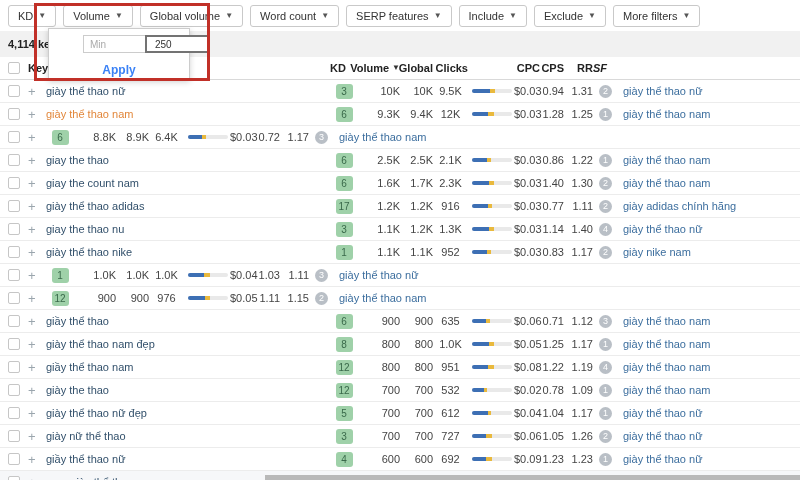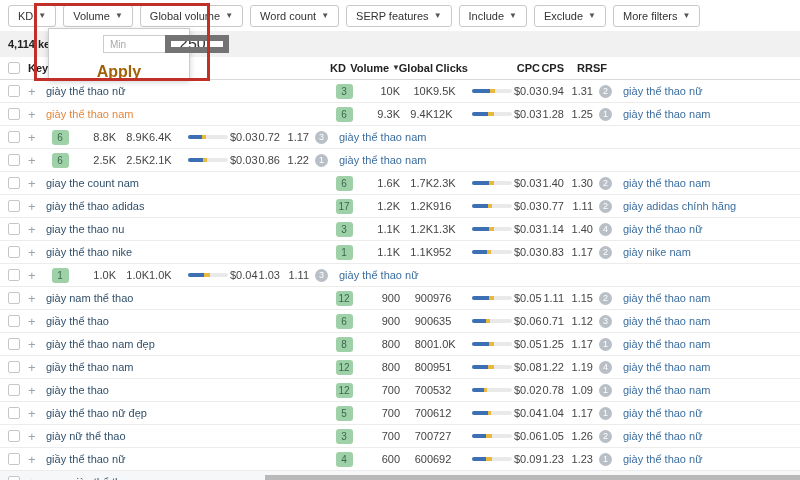--- a/index.html
+++ b/index.html
@@ -12,28 +12,28 @@
     font-size:11px; color:#333; display:flex; align-items:center; gap:5px; cursor:pointer; white-space:nowrap; height:22px; }
   .caret { font-size:8px; color:#555; line-height:1; }
 
   
   .band { position:absolute; top:31px; left:0; width:800px; height:26px; background:#f1f1f1; }
   .count { position:absolute; left:8px; top:7px; font-weight:bold; color:#222; font-size:11px; }
 
   
   .panel { position:absolute; top:28px; left:48px; width:142px; height:52px; background:#fff;
     border:1px solid #ccc; box-shadow:0 2px 6px rgba(0,0,0,.18); z-index:5; }
-  .panel-inputs { display:flex; margin:6px 7px 0 20px;padding-left:34px; }
+  .panel-inputs { display:flex; margin:6px 7px 0 0;padding-left:34px; }
   .inp-min { width:62px; height:18px; border:1px solid #ccc; border-right:none; padding:0 6px;
     font-size:10px; color:#444; outline:none; }
   .inp-min::placeholder { color:#aaa; }
-  .inp-val { width:64px; height:18px; border:6px solid #737373; padding:0 8px; font-size:16px;
+  .inp-val { width:64px; height:18px; border:2px solid #737373; padding:0 8px; font-size:10px;
     color:#333; outline:none; }
   .apply { display:block; width:100%; text-align:center; margin-top:7px; padding:3px 0;
-    font-weight:bold; font-size:16px; color:#a16207; background:none; border:none; cursor:pointer; }
+    font-weight:bold; font-size:12px; color:#3b82f6; background:none; border:none; cursor:pointer; }
 
   
   .annot { position:absolute; left:34px; top:3px; width:176px; height:78px;
     border:3px solid #c13028; z-index:10; pointer-events:none; }
 
   
   .table { position:absolute; top:56px; left:0; width:800px; }
   .tr { display:flex; align-items:center; height:23px; padding:0 8px; border-bottom:1px solid #ececec; }
   .thead { height:24px; border-bottom:1px solid #d9d9d9; font-weight:bold; color:#222; }
   .c-check { width:20px; }
@@ -41,21 +41,21 @@
   .c-plus { width:18px; color:#9aa5ad; font-size:13px; }
   .c-kw { width:284px; overflow:hidden; white-space:nowrap; }
   .kwlink { color:#32506b; cursor:pointer; }
   .kwlink.orange { color:#e2873b; }
   .c-kwhead { width:302px; }
   .c-kd { width:28px; display:flex; justify-content:center; }
   .kdbadge { background:#9fd1a9; color:#39694a; border-radius:3px; min-width:17px; height:15px;
     display:flex; align-items:center; justify-content:center; font-size:10px; padding:0 2px; }
   .c-vol { width:42px; text-align:right; }
   .c-glob { width:33px; text-align:right; }
-  .c-clicks { width:35px; text-align:left; }
+  .c-clicks { width:35px; text-align:center; }
   .c-bar { width:46px; display:flex; align-items:center; }
   .bar { width:40px; height:4px; margin-left:4px; background:#e9e9e9; border-radius:2px;
     display:flex; overflow:hidden; }
   .bar .b { background:#3d6fb4; height:100%; }
   .bar .y { background:#e9b93d; height:100%; }
   .c-cpc { width:26px; text-align:right; }
   .c-cps { width:24px; text-align:right; }
   .c-rr { width:29px; text-align:right; }
   .c-sf { width:25px; display:flex; justify-content:center; }
   .sfbadge { width:13px; height:13px; border-radius:50%; background:#b9bfc6; color:#fff;
@@ -121,21 +121,21 @@
     <div class="c-vol h-right">
         <span>Volume</span>
         <span class="sort">▼</span>
       </div>
     <div class="c-glob h-right">Global</div>
     <div class="c-clicks h-right">Clicks</div>
     <div class="c-bar"></div>
     <div class="c-cpc">CPC</div>
     <div class="c-cps">CPS</div>
     <div class="c-rr">RR</div>
-    <div class="c-sf" style="justify-content:flex-start;">SF</div>
+    <div class="c-sf" style="justify-content:flex-start;font-style:italic;">SF</div>
   </div>
   <div>
       <div class="tr">
         <div class="c-check">
           <div class="checkbox"></div>
         </div>
         <div class="c-plus">+</div>
         <div class="c-kw"><span class="kwlink">giày thể thao nữ</span></div>
         <div class="c-kd">
           <span class="kdbadge">3</span>
@@ -206,20 +206,21 @@
         <div class="c-sf">
           <span class="sfbadge">3</span>
         </div>
         <div class="c-parent"><span class="plink">giày thể thao nam</span></div>
       </div>
       <div class="tr">
         <div class="c-check">
           <div class="checkbox"></div>
         </div>
         <div class="c-plus">+</div>
+        <div class="c-kw"><span class="kwlink">giay the thao</span></div>
         <div class="c-kd">
           <span class="kdbadge">6</span>
         </div>
         <div class="c-vol">2.5K</div>
         <div class="c-glob">2.5K</div>
         <div class="c-clicks">2.1K</div>
         <div class="c-bar">
           <div class="bar">
             <span class="b" style="width: 38%;"></span>
             <span class="y" style="width: 10%;"></span>
@@ -360,21 +361,20 @@
         <div class="c-sf">
           <span class="sfbadge">3</span>
         </div>
         <div class="c-parent"><span class="plink">giày thể thao nữ</span></div>
       </div>
       <div class="tr">
         <div class="c-check">
           <div class="checkbox"></div>
         </div>
         <div class="c-plus">+</div>
-        <div class="c-kw"><span class="kwlink">giày nam thể thao</span></div>
         <div class="c-kd">
           <span class="kdbadge">12</span>
         </div>
         <div class="c-vol">900</div>
         <div class="c-glob">900</div>
         <div class="c-clicks">976</div>
         <div class="c-bar">
           <div class="bar">
             <span class="b" style="width: 42%;"></span>
             <span class="y" style="width: 12%;"></span>

